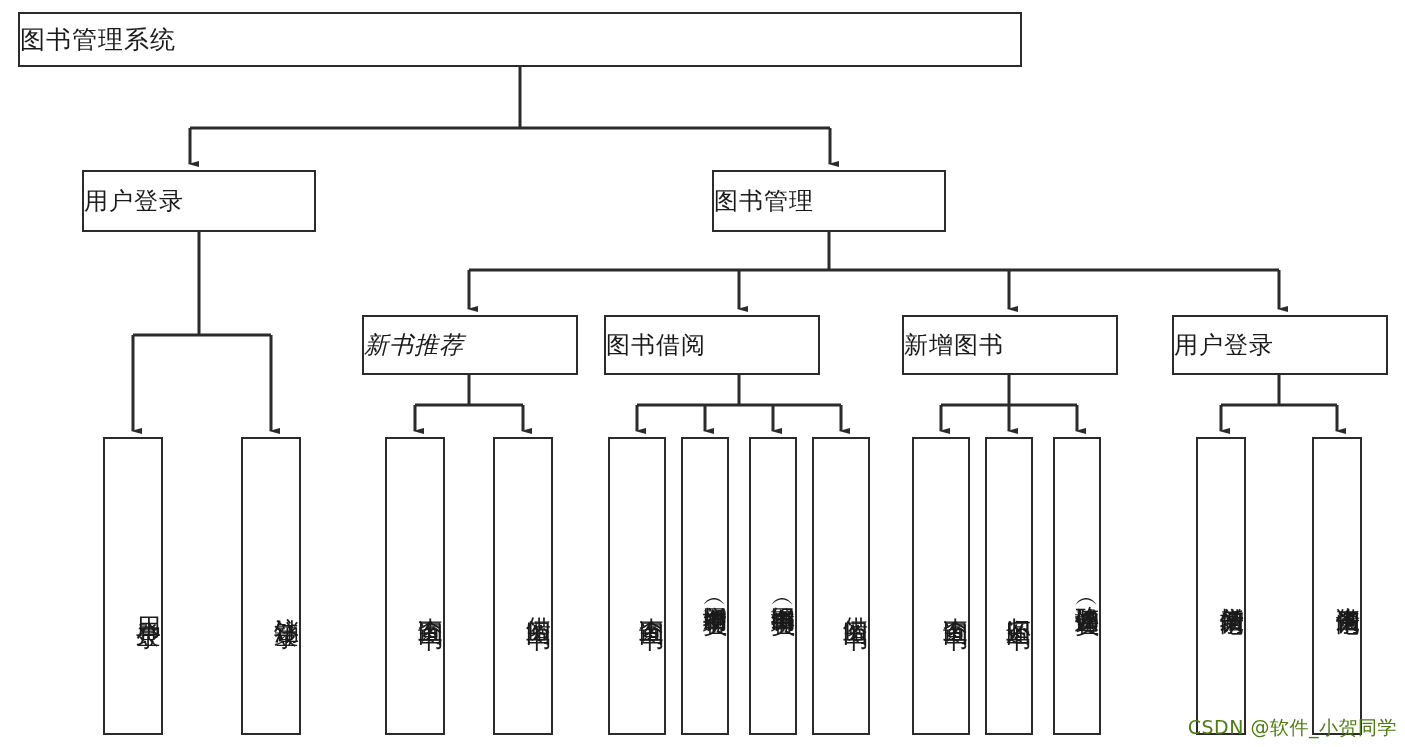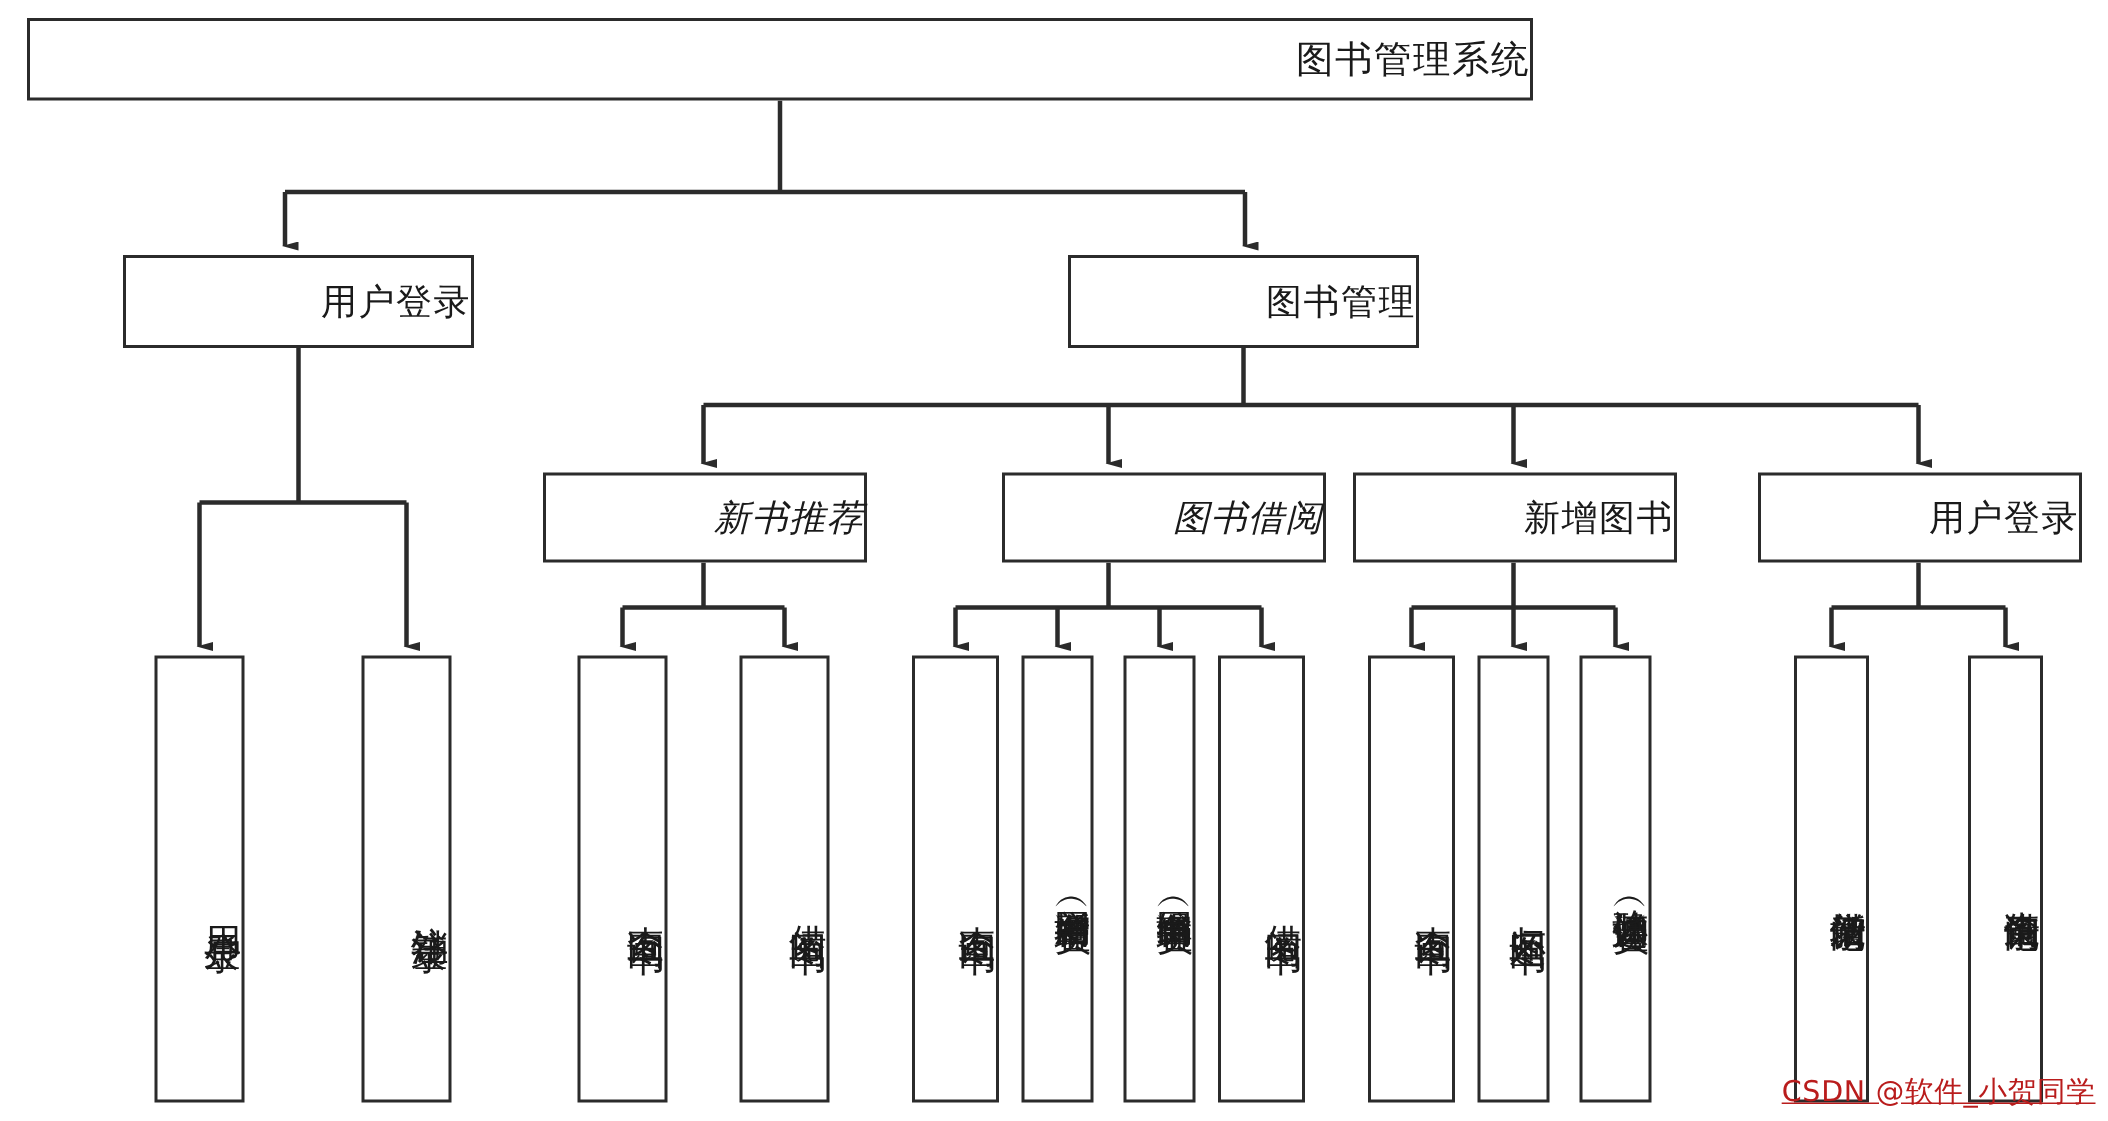--- a/index.html
+++ b/index.html
@@ -26,21 +26,21 @@
     height: 747px;
     pointer-events: none;
   }
   .node {
     position: absolute;
     box-sizing: border-box;
     border: 2px solid #2b2b2b;
     background: #ffffff;
     display: flex;
     align-items: center;
-    justify-content: flex-end;
+    justify-content: flex-start;
     color: #1a1a1a;
   }
   .node.horiz {
     font-size: 24px;
     letter-spacing: 1px;
     line-height: 1.1;
   }
   .node.root {
     font-size: 25px;
   }
@@ -61,24 +61,23 @@
   }
   .node-label {
     display: block;
     white-space: nowrap;
   }
   #watermark {
     position: absolute;
     right: 8px;
     bottom: 6px;
     font-size: 19px;
-    color: #b91c1c;
+    color: #4d7c0f;
     letter-spacing: 0.5px;
     white-space: nowrap;
-    text-decoration: underline;
   }
 </style>
 </head>
 <body>
 
 <div id="diagram-root">
 
   <svg id="edges-svg" viewBox="0 0 1405 747">
     <defs>
       <marker id="arrowhead" markerWidth="10" markerHeight="12" refX="3" refY="9" orient="auto" markerUnits="userSpaceOnUse">
@@ -137,21 +136,21 @@
   <div class="node horiz" style="left:82px; top:170px; width:234px; height:62px;">
     <span class="node-label">用户登录</span>
   </div>
   <div class="node horiz" style="left:712px; top:170px; width:234px; height:62px;">
     <span class="node-label">图书管理</span>
   </div>
 
   <div class="node horiz" style="left:362px; top:315px; width:216px; height:60px;font-style:italic;">
     <span class="node-label">新书推荐</span>
   </div>
-  <div class="node horiz" style="left:668px; top:315px; width:216px; height:60px;font-style:italic;">
+  <div class="node horiz" style="left:604px; top:315px; width:216px; height:60px;">
     <span class="node-label">图书借阅</span>
   </div>
   <div class="node horiz" style="left:902px; top:315px; width:216px; height:60px;">
     <span class="node-label">新增图书</span>
   </div>
   <div class="node horiz" style="left:1172px; top:315px; width:216px; height:60px;">
     <span class="node-label">用户登录</span>
   </div>
 
   <div class="node vert" style="left:103px; top:437px; width:60px; height:298px;">

